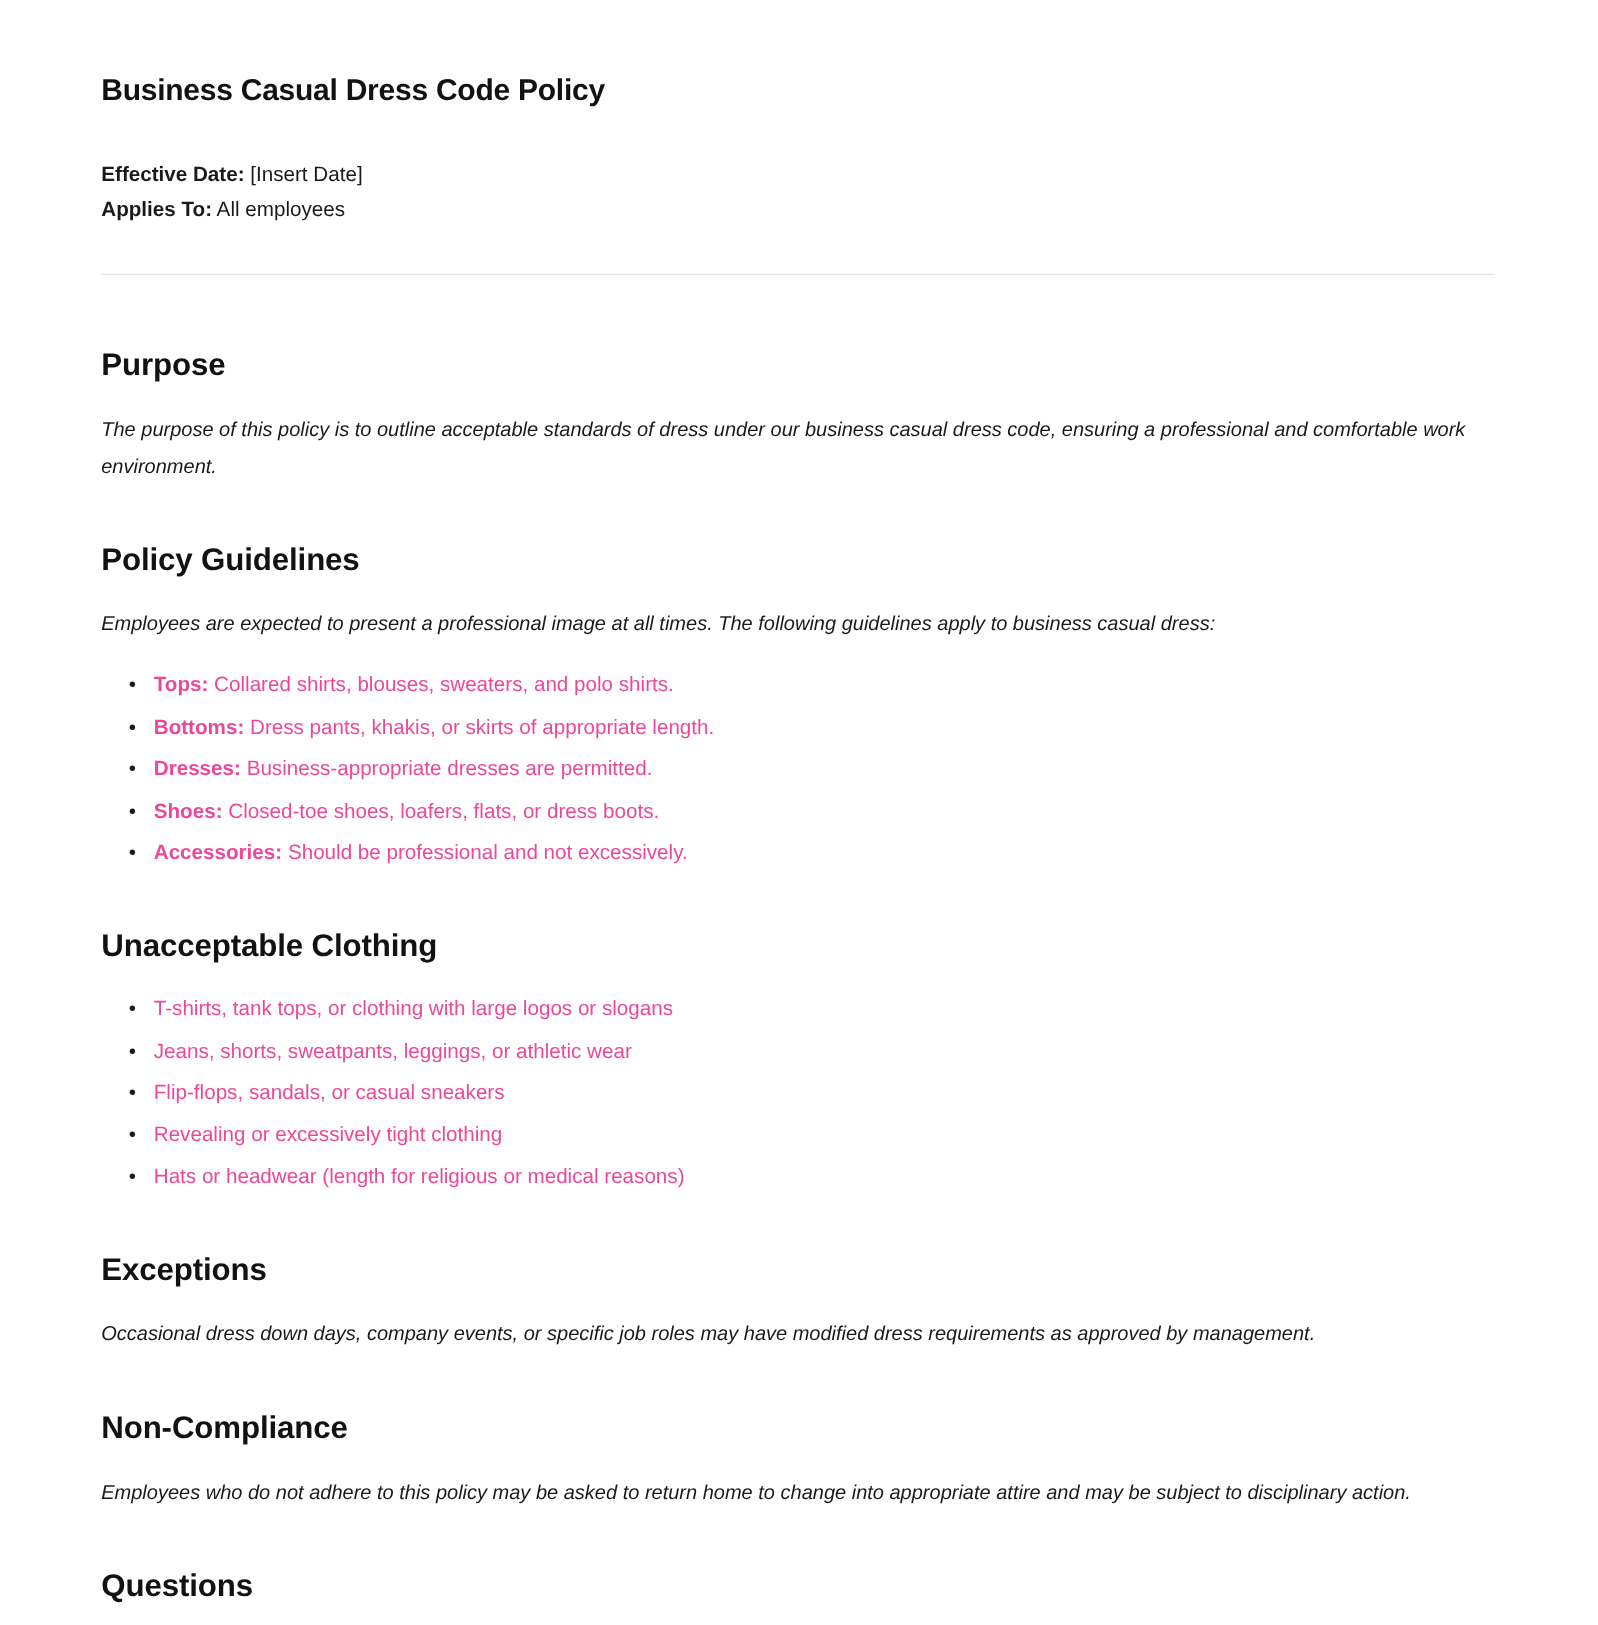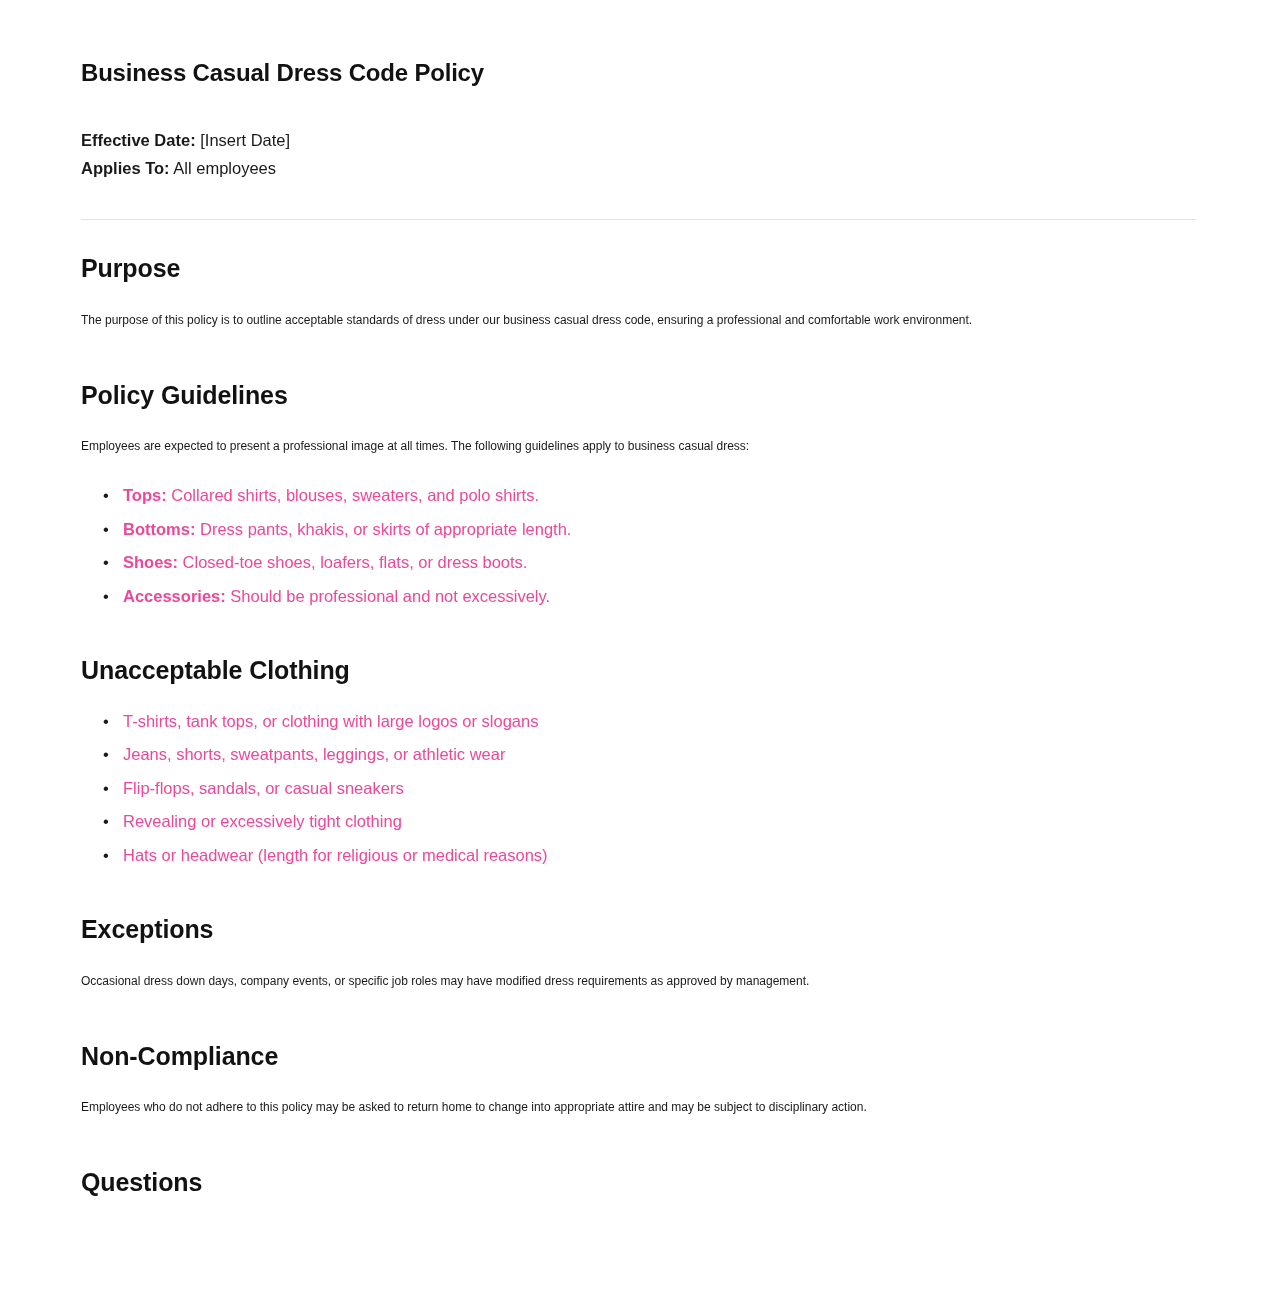--- a/index.html
+++ b/index.html
@@ -51,28 +51,29 @@
   }
   .section-heading {
     font-size: 25px;
     font-weight: 600;
     line-height: 1.3;
     letter-spacing: -0.1px;
     color: #121212;
     margin: 44px 0 0 0;
   }
   .section-heading.first {
-    margin-top: 32px;
+    margin-top: 56px;
   }
   .body-text {
-    font-size: 12px;
+    font-size: 16px;
     line-height: 29px;
     color: #1a1a1a;
     margin: 21px 0 0 0;
     max-width: 1112px;
+    font-style: italic;
   }
   ul.bullets {
     margin: 20px 0 0 0;
     padding: 0 0 0 22px;
     list-style: none;
     max-width: 1112px;
   }
   ul.bullets li {
     position: relative;
     font-size: 16.5px;
@@ -128,20 +129,24 @@
     <ul class="bullets">
       <li>
         <span class="term">Tops:</span>
         <span>Collared shirts, blouses, sweaters, and polo shirts.</span>
       </li>
       <li>
         <span class="term">Bottoms:</span>
         <span>Dress pants, khakis, or skirts of appropriate length.</span>
       </li>
       <li>
+        <span class="term">Dresses:</span>
+        <span>Business-appropriate dresses are permitted.</span>
+      </li>
+      <li>
         <span class="term">Shoes:</span>
         <span>Closed-toe shoes, loafers, flats, or dress boots.</span>
       </li>
       <li>
         <span class="term">Accessories:</span>
         <span>Should be professional and not excessively.</span>
       </li>
     </ul>
   </section>
 

